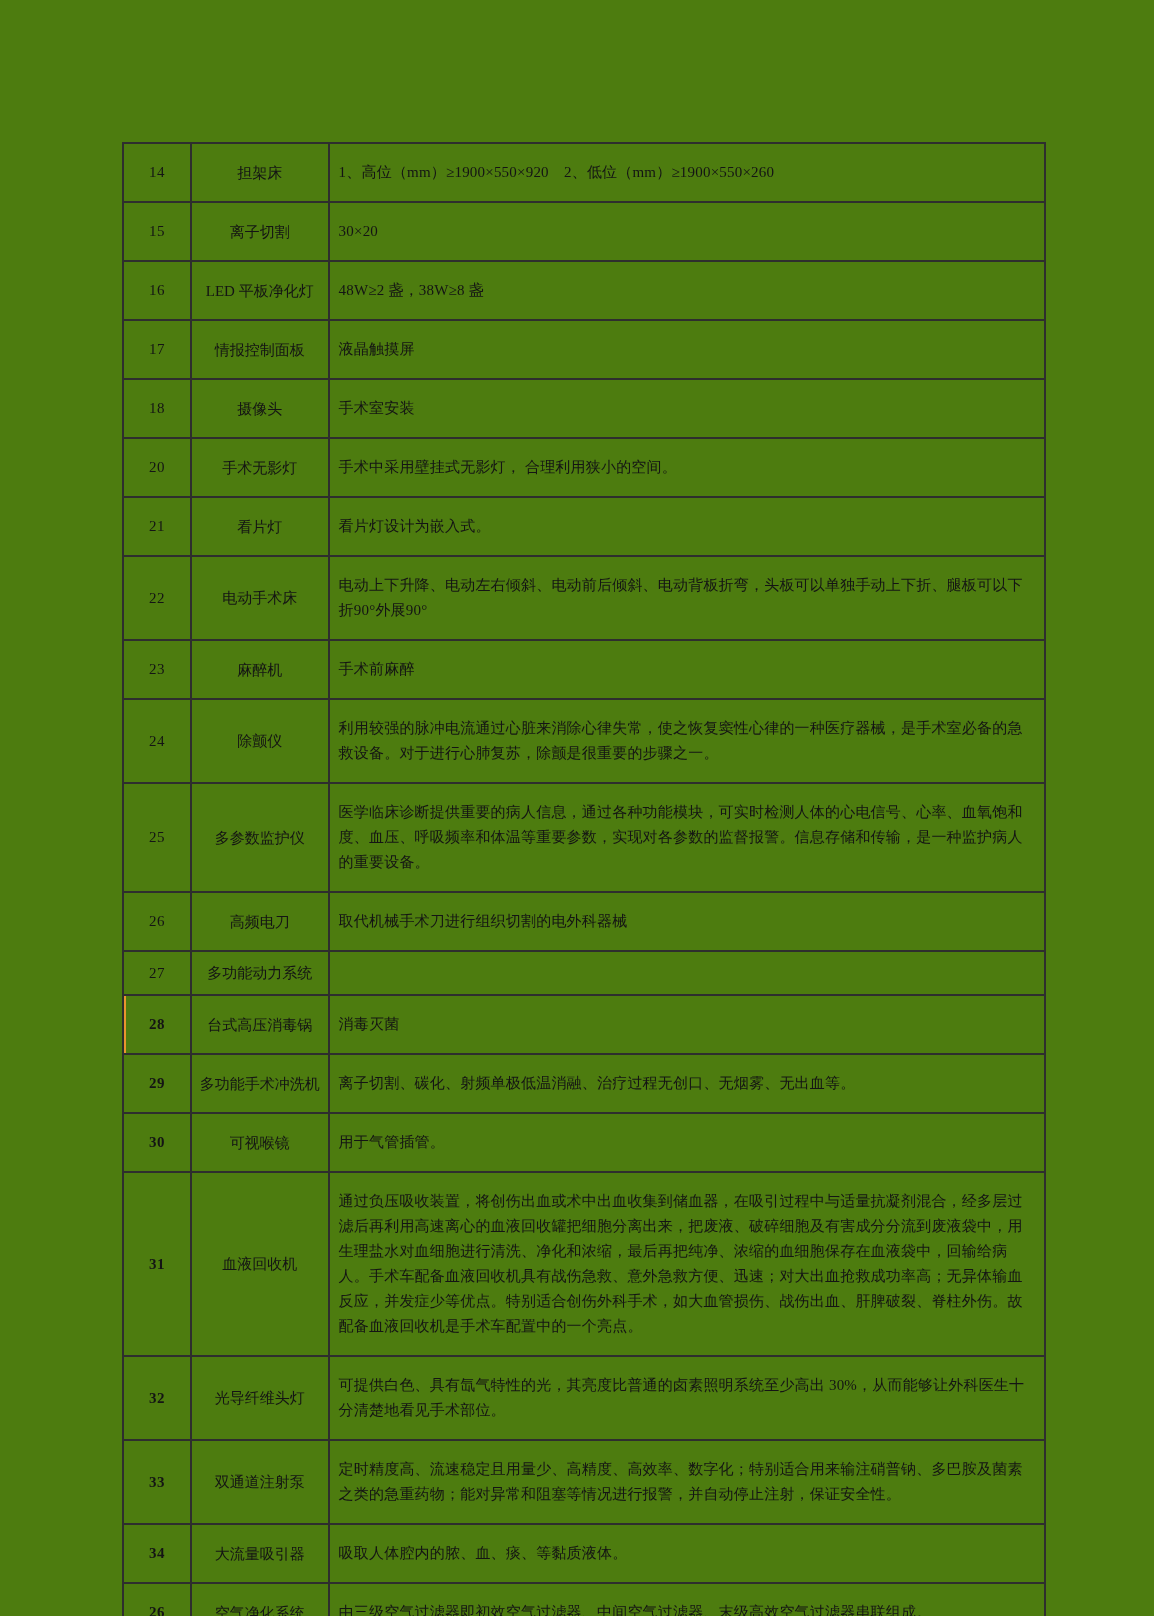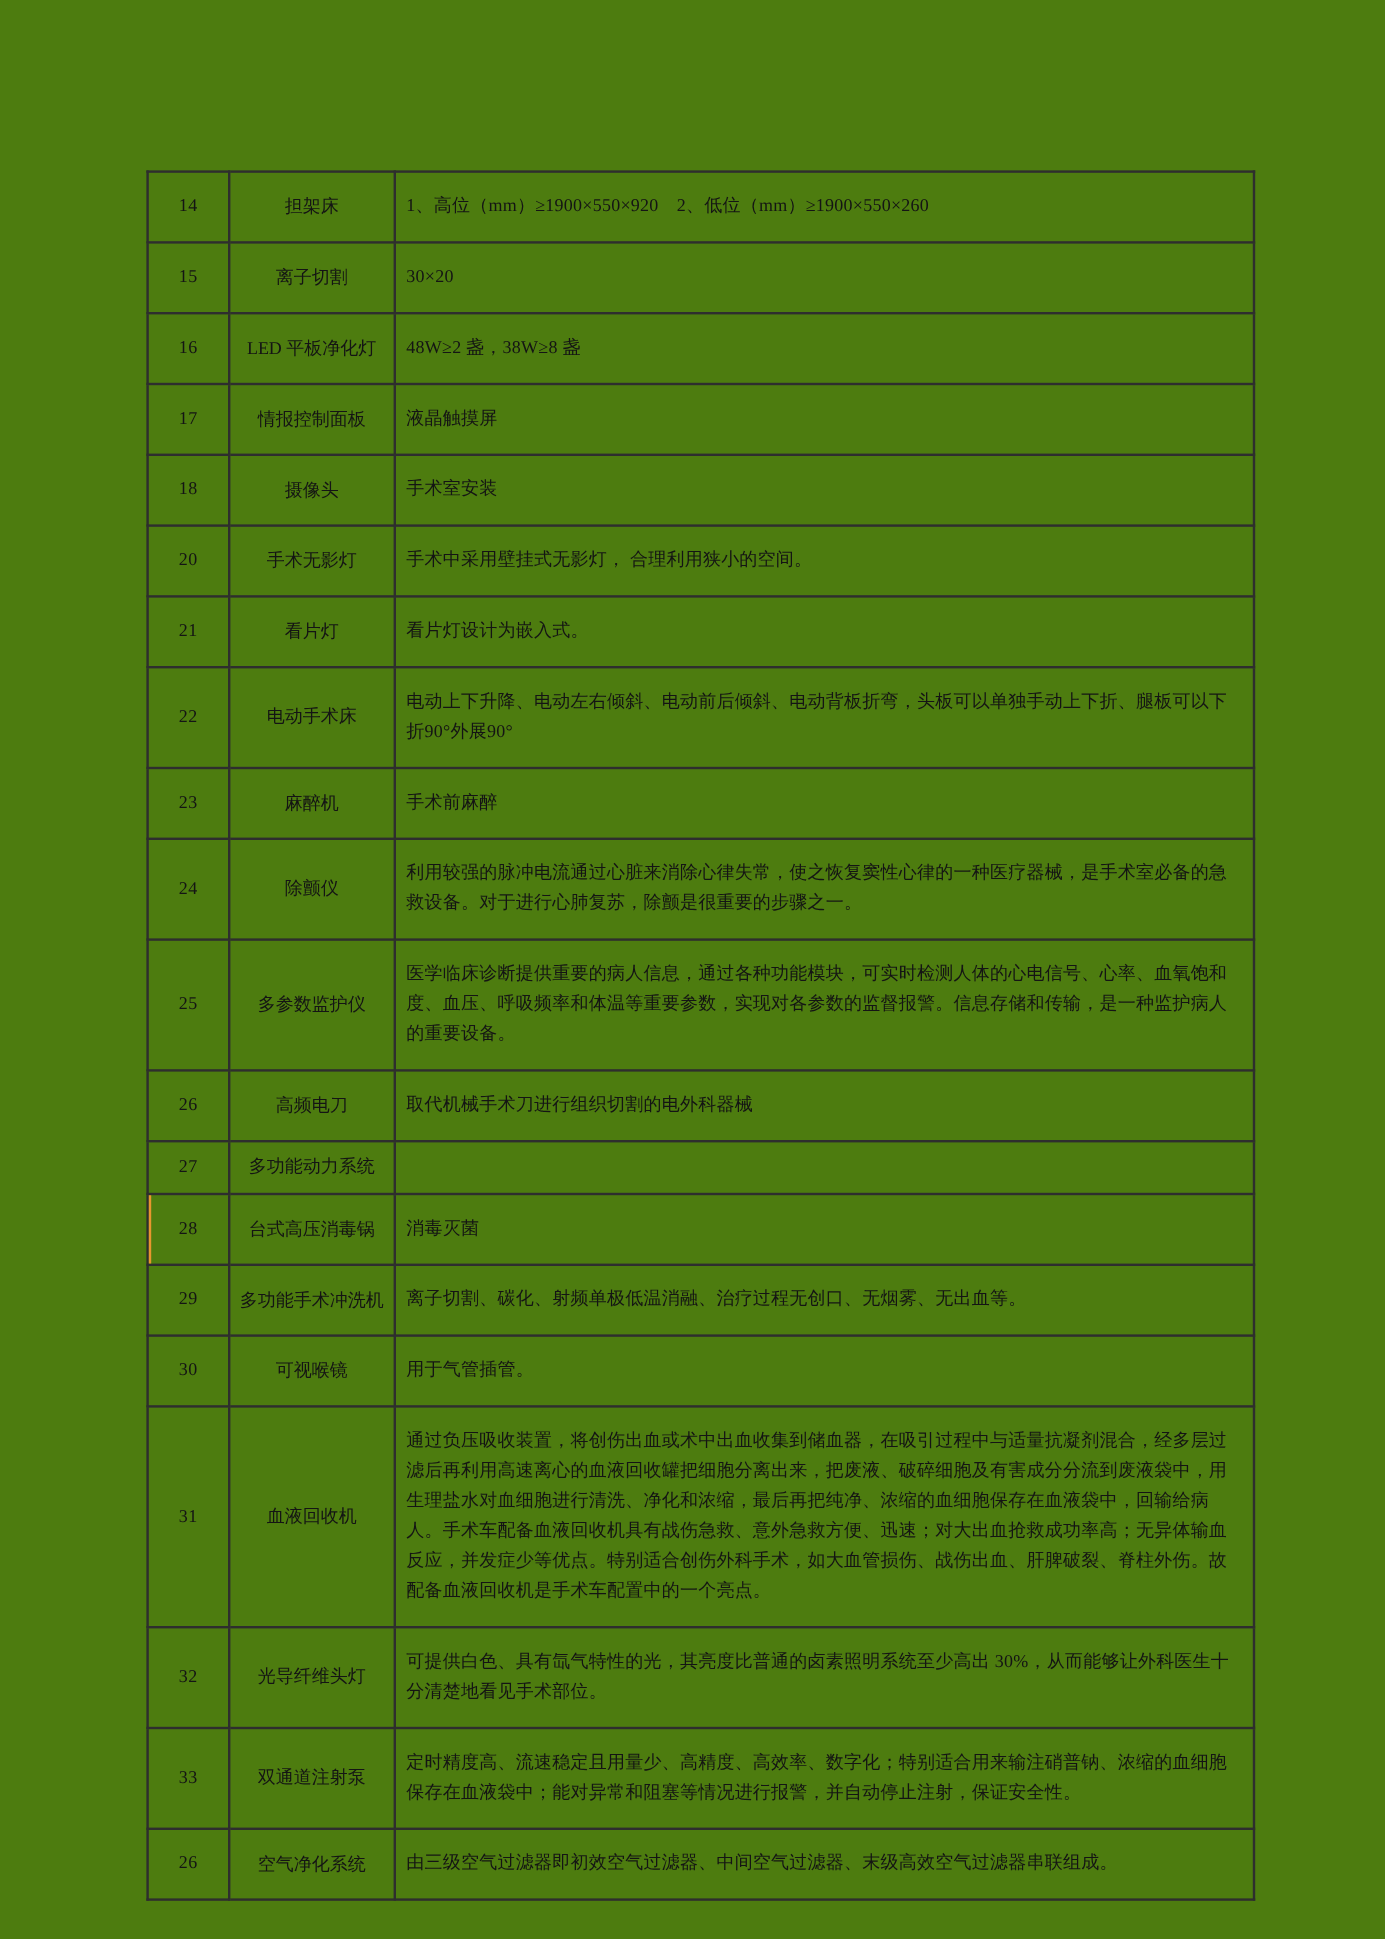--- a/index.html
+++ b/index.html
@@ -22,21 +22,21 @@
   table.spec-table td {
     border: 2px solid var(--line-color);
     vertical-align: middle;
     font-size: 15px;
     height: 43px;
     overflow: hidden;
   }
   td.no   { width: 62px;  text-align: center; position: relative; letter-spacing: 0.5px; }
   td.name { width: 126px; text-align: center; padding: 10px 6px; line-height: 22px; }
   td.desc { width: 655px; text-align: left; padding: 16px 9px; line-height: 25px; letter-spacing: 0.2px; }
-  tr.bold-no td.no { font-weight: normal; }
+  tr.bold-no td.no { font-weight: bold; }
   tr.marked td.no::before {
     content: "";
     position: absolute;
     left: -2px; top: -2px; bottom: -2px;
     width: 4px;
     background: var(--marker-color);
   }
 </style>
 </head>
 <body>
@@ -149,23 +149,28 @@
 
   <tr class="bold-no">
     <td class="no">32</td>
     <td class="name">光导纤维头灯</td>
     <td class="desc">可提供白色、具有氙气特性的光，其亮度比普通的卤素照明系统至少高出 30%，从而能够让外科医生十分清楚地看见手术部位。</td>
   </tr>
 
   <tr class="bold-no">
     <td class="no">33</td>
     <td class="name">双通道注射泵</td>
-    <td class="desc">定时精度高、流速稳定且用量少、高精度、高效率、数字化；特别适合用来输注硝普钠、浓缩的血细胞保存在血液袋中；能对异常和阻塞等情况进行报警，并自动停止注射，保证安全性。</td>
+    <td class="desc">定时精度高、流速稳定且用量少、高精度、高效率、数字化；特别适合用来输注硝普钠、多巴胺及菌素之类的急重药物；能对异常和阻塞等情况进行报警，并自动停止注射，保证安全性。</td>
   </tr>
 
+  <tr class="bold-no">
+    <td class="no">34</td>
+    <td class="name">大流量吸引器</td>
+    <td class="desc">吸取人体腔内的脓、血、痰、等黏质液体。</td>
+  </tr>
 
   <tr class="bold-no">
     <td class="no">26</td>
     <td class="name">空气净化系统</td>
     <td class="desc">由三级空气过滤器即初效空气过滤器、中间空气过滤器、末级高效空气过滤器串联组成。</td>
   </tr>
 </tbody>
   </table>
 </div>
 

